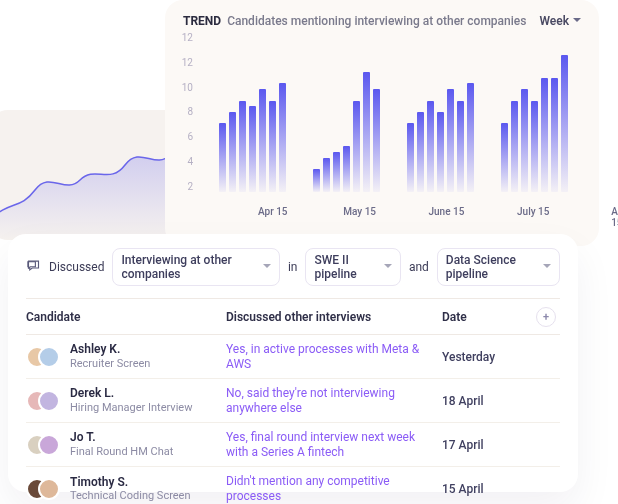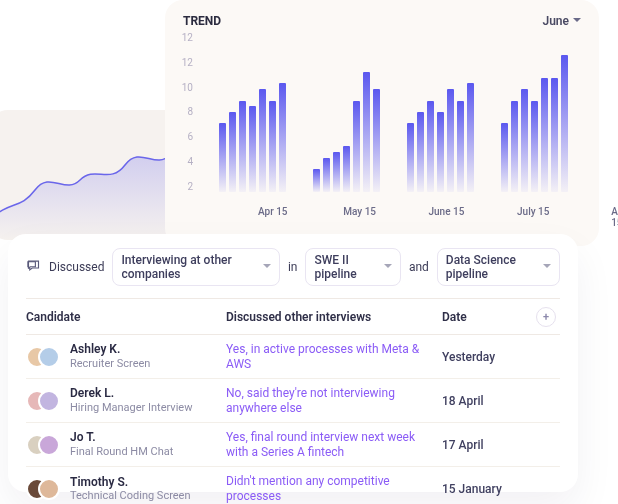--- a/index.html
+++ b/index.html
@@ -71,23 +71,24 @@
       </linearGradient>
     </defs>
     <path d="M0,110 C20,90 30,100 45,80 C60,60 75,85 90,70 C105,55 120,75 135,55 C150,35 165,60 180,45 C195,30 210,50 220,30 L220,130 L0,130 Z" fill="url(#sg)"></path>
     <path d="M0,110 C20,90 30,100 45,80 C60,60 75,85 90,70 C105,55 120,75 135,55 C150,35 165,60 180,45 C195,30 210,50 220,30" fill="none" stroke="#6a66ea" stroke-width="1.5"></path>
   </svg>
 </div>
 
 <div class="trend-card">
   <div class="trend-header">
     <span class="strong">TREND</span>
+    <span class="sub">Candidates mentioning interviewing at other companies</span>
     <span class="spacer"></span>
     <span class="range">
-      <span>June</span>
+      <span>Week</span>
       <span class="chevdown"></span>
     </span>
   </div>
   <div class="chart">
     <div class="ylabels" id="ylabels">
         <span>12</span>
         <span>12</span>
         <span>10</span>
         <span>8</span>
         <span>6</span>
@@ -244,18 +245,18 @@
                 <div class="av" style="background:#6a4a3a"></div>
                 <div class="av" style="background:#deb89a"></div>
               </div>
               <div>
                 <div class="nm">Timothy S.</div>
                 <div class="sub2">Technical Coding Screen</div>
               </div>
             </div>
           </div>
           <div class="col-disc disc">Didn't mention any competitive processes</div>
-          <div class="col-date date">15 January</div>
+          <div class="col-date date">15 April</div>
           <div class="col-add"></div>
         </div>
       </div>
   </div>
 </div>
 
 </body></html>

